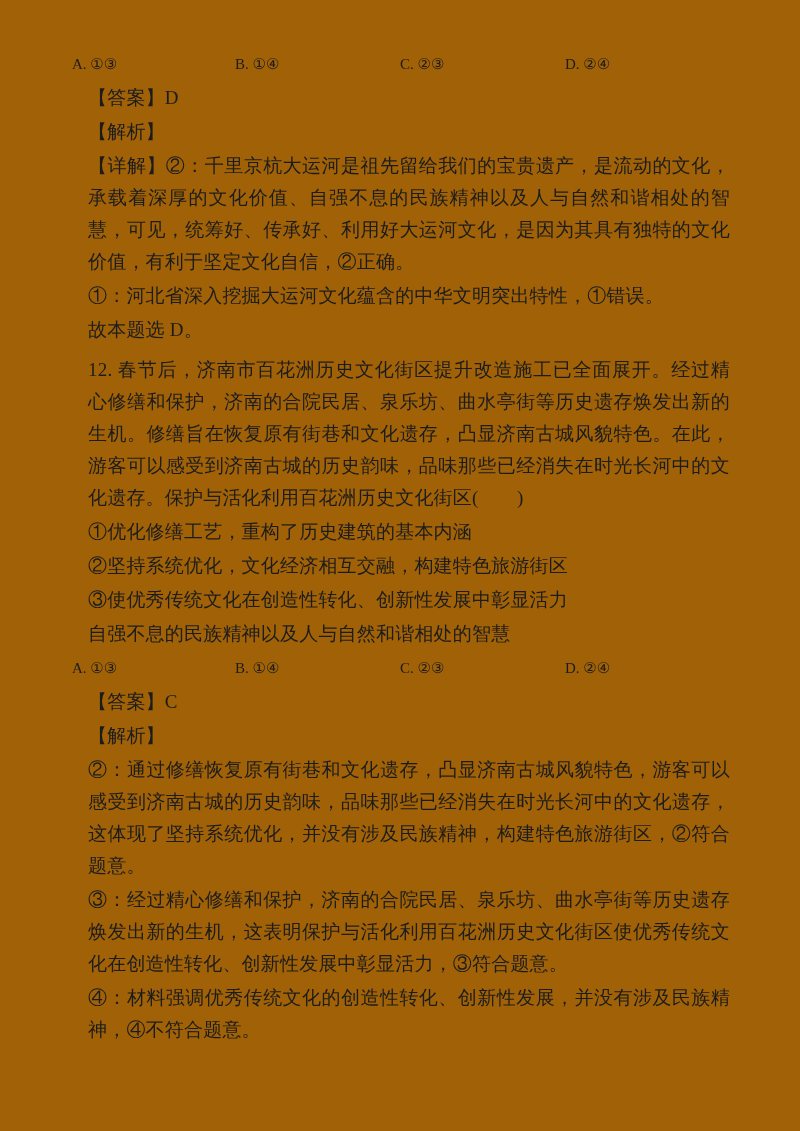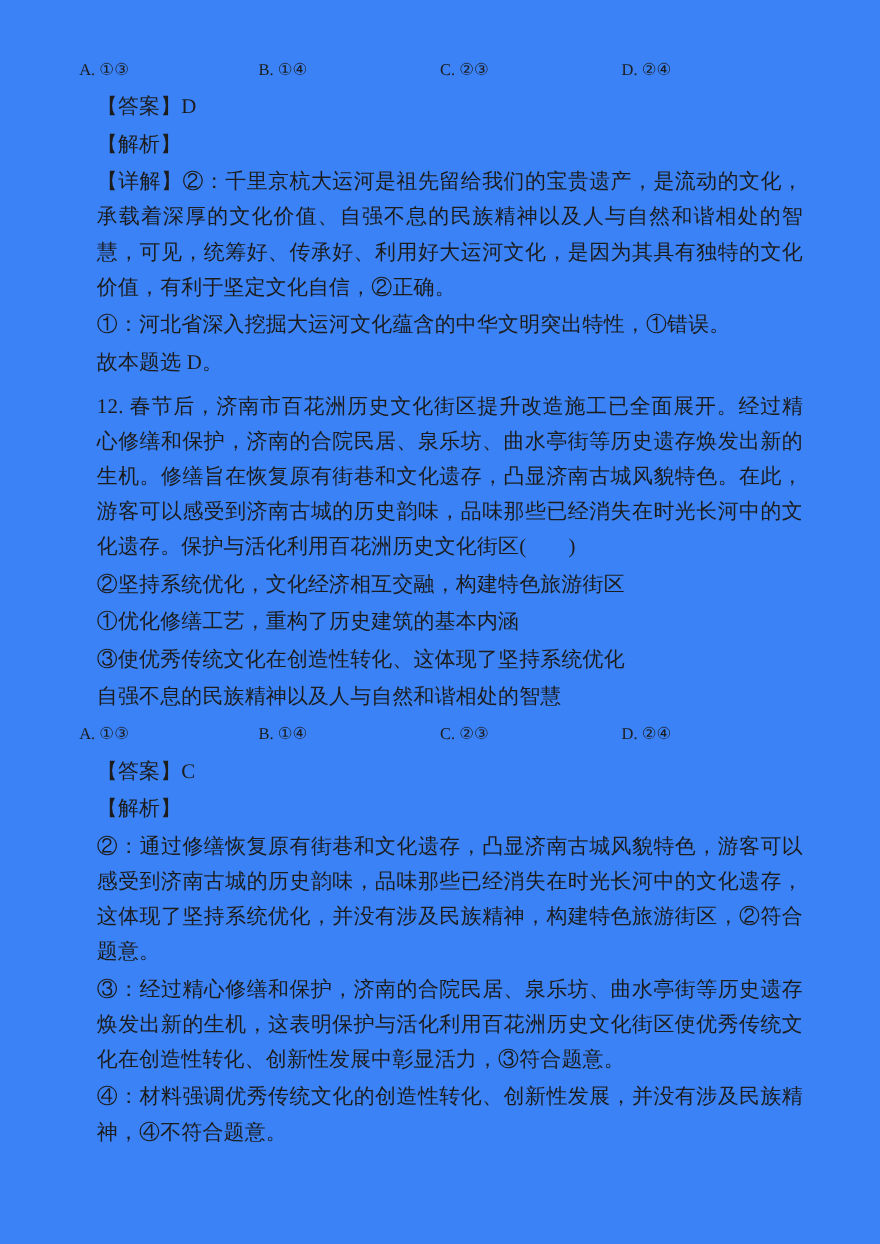--- a/index.html
+++ b/index.html
@@ -12,21 +12,21 @@
     height: 1131px;
     font-family: "Liberation Serif", "DejaVu Serif", serif;
     color: #1c1c1c;
   }
   .page {
     box-sizing: border-box;
     width: 800px;
     height: 1131px;
     padding: 48px 70px 40px 72px;
     overflow: hidden;
-    background: #3b82f6;
+    background: #a16207;
   }
   p.para, p.line {
     margin: 0 0 2px 16px;
     font-size: 19px;
     line-height: 32px;
     text-align: justify;
     text-justify: inter-ideograph;
     letter-spacing: 0.2px;
     font-family: Liberation Serif, serif;
   }
@@ -72,23 +72,23 @@
     <p class="para">故本题选 D。</p>
 
   </section>
 
   <div class="q12-gap"></div>
 
   <section class="question-block">
 
     <p class="para">12. 春节后，济南市百花洲历史文化街区提升改造施工已全面展开。经过精心修缮和保护，济南的合院民居、泉乐坊、曲水亭街等历史遗存焕发出新的生机。修缮旨在恢复原有街巷和文化遗存，凸显济南古城风貌特色。在此，游客可以感受到济南古城的历史韵味，品味那些已经消失在时光长河中的文化遗存。保护与活化利用百花洲历史文化街区(　　)</p>
 
+    <p class="para statement">①优化修缮工艺，重构了历史建筑的基本内涵</p>
     <p class="para statement">②坚持系统优化，文化经济相互交融，构建特色旅游街区</p>
-    <p class="para statement">①优化修缮工艺，重构了历史建筑的基本内涵</p>
-    <p class="para statement">③使优秀传统文化在创造性转化、这体现了坚持系统优化</p>
+    <p class="para statement">③使优秀传统文化在创造性转化、创新性发展中彰显活力</p>
     <p class="para statement">自强不息的民族精神以及人与自然和谐相处的智慧</p>
 
     <div class="options-row">
       <span class="option">A. ①③</span>
       <span class="option">B. ①④</span>
       <span class="option">C. ②③</span>
       <span class="option">D. ②④</span>
     </div>
 
     <p class="line">【答案】C</p>

